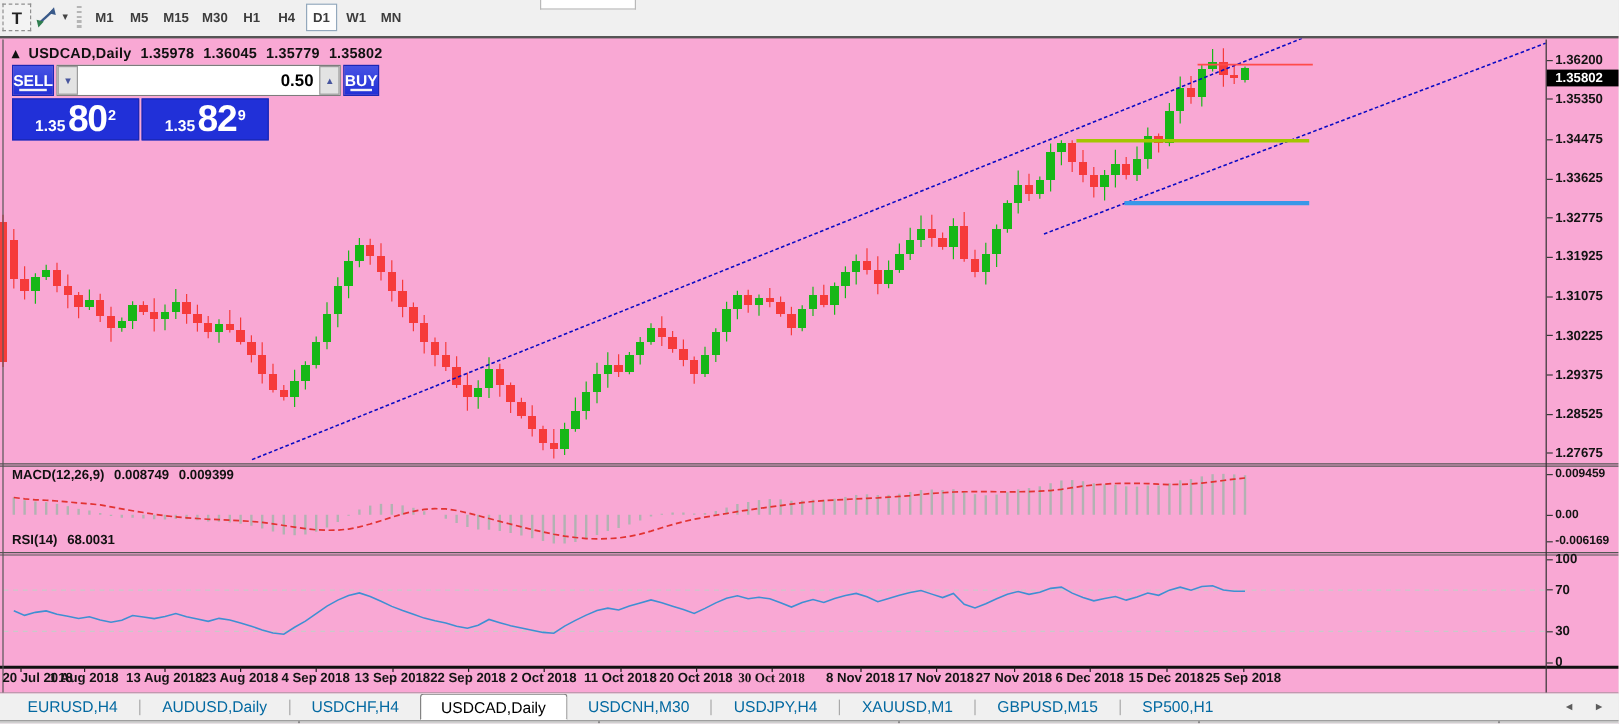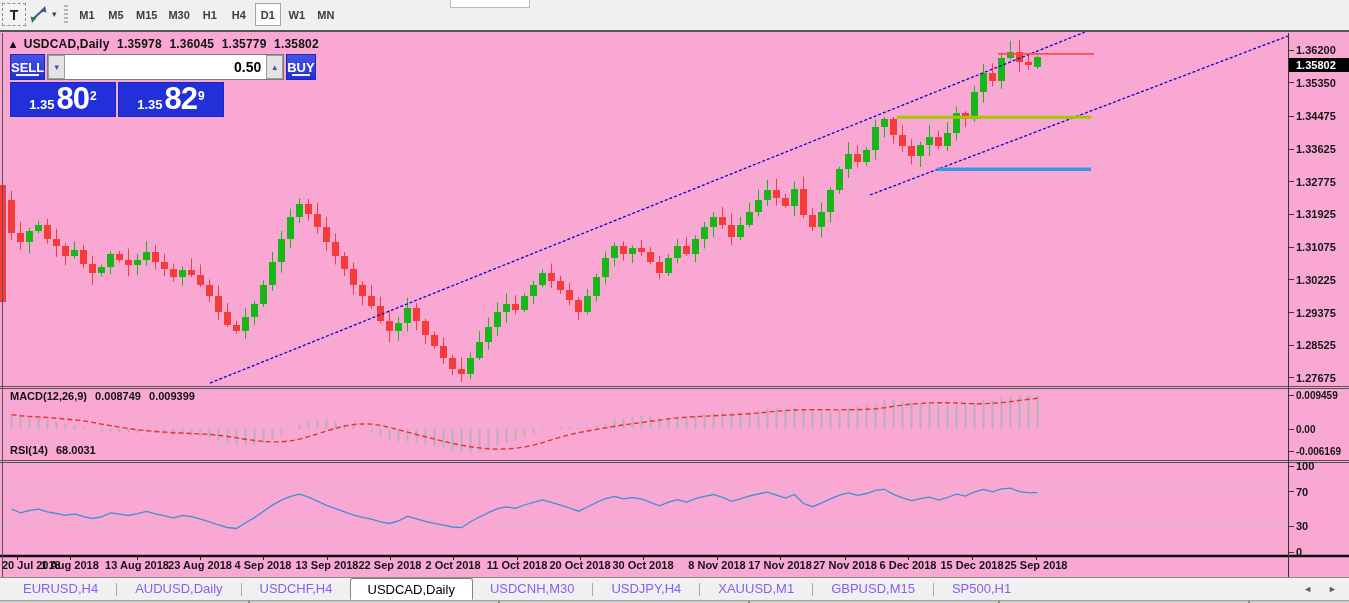--- a/index.html
+++ b/index.html
@@ -46,21 +46,21 @@
   .axis-label.small{font-size:10px;}
   .axis-tick{position:absolute;left:1289px;width:5px;height:1px;background:#3a3a3a;}
   .price-badge{position:absolute;left:1289px;width:60px;height:14px;background:#000;color:#fff;
     font-size:11px;font-weight:700;line-height:14px;padding-left:7px;box-sizing:border-box;}
   .ind-label{position:absolute;left:10px;font-size:11px;font-weight:700;color:#111;white-space:nowrap;}
   .ind-label span{margin-right:5px;}
   .date-label{position:absolute;top:527px;transform:translateX(-50%);font-size:11px;font-weight:700;color:#141414;white-space:nowrap;}
   .date-tick{position:absolute;top:524px;width:1px;height:4px;background:#222;}
   
   .tabs-bar{position:absolute;left:0;top:578px;width:1349px;height:22px;background:#f0f0f0;display:flex;align-items:flex-end;padding-left:6px;box-sizing:border-box;}
-  .tab{height:22px;line-height:22px;padding:0 17px;font-size:13px;color:#8b5cf6;cursor:pointer;white-space:nowrap;}
+  .tab{height:22px;line-height:22px;padding:0 17px;font-size:13px;color:#0369a1;cursor:pointer;white-space:nowrap;}
   .tab.active{background:#fff;border:1px solid #838383;border-bottom:1px solid #fff;border-radius:3px 3px 0 0;color:#000;height:22px;box-sizing:border-box;}
   .tab-sep{width:1px;height:13px;background:#a9a9a9;margin:0 1px 4px 1px;}
   .tab-scrollers{margin-left:auto;margin-right:12px;display:flex;gap:16px;align-items:center;height:22px;}
   .tab-scroller{font-size:9px;color:#5c5c5c;cursor:pointer;line-height:22px;}
   .bottom-strip{position:absolute;left:0;top:600px;width:1349px;height:3px;background:#cfcfcf;
     border-top:1px solid #9f9f9f;box-sizing:border-box;
     background-image:repeating-linear-gradient(90deg,transparent 0 248px,#8a8a8a 248px 250px);}
 </style>
 </head>
 <body>
@@ -582,21 +582,21 @@
         <div class="date-label" style="left: 327px;">13 Sep 2018</div>
         <div class="date-tick" style="left: 327px;"></div>
         <div class="date-label" style="left: 390px;">22 Sep 2018</div>
         <div class="date-tick" style="left: 390px;"></div>
         <div class="date-label" style="left: 453px;">2 Oct 2018</div>
         <div class="date-tick" style="left: 453px;"></div>
         <div class="date-label" style="left: 517px;">11 Oct 2018</div>
         <div class="date-tick" style="left: 517px;"></div>
         <div class="date-label" style="left: 580px;">20 Oct 2018</div>
         <div class="date-tick" style="left: 580px;"></div>
-        <div class="date-label" style="left: 643px;">30 Oct 2018</div>
+        <div class="date-label" style="left: 643px; font-family: Liberation Serif, serif;">30 Oct 2018</div>
         <div class="date-tick" style="left: 643px;"></div>
         <div class="date-label" style="left: 717px;">8 Nov 2018</div>
         <div class="date-tick" style="left: 717px;"></div>
         <div class="date-label" style="left: 780px;">17 Nov 2018</div>
         <div class="date-tick" style="left: 780px;"></div>
         <div class="date-label" style="left: 845px;">27 Nov 2018</div>
         <div class="date-tick" style="left: 845px;"></div>
         <div class="date-label" style="left: 908px;">6 Dec 2018</div>
         <div class="date-tick" style="left: 908px;"></div>
         <div class="date-label" style="left: 972px;">15 Dec 2018</div>

